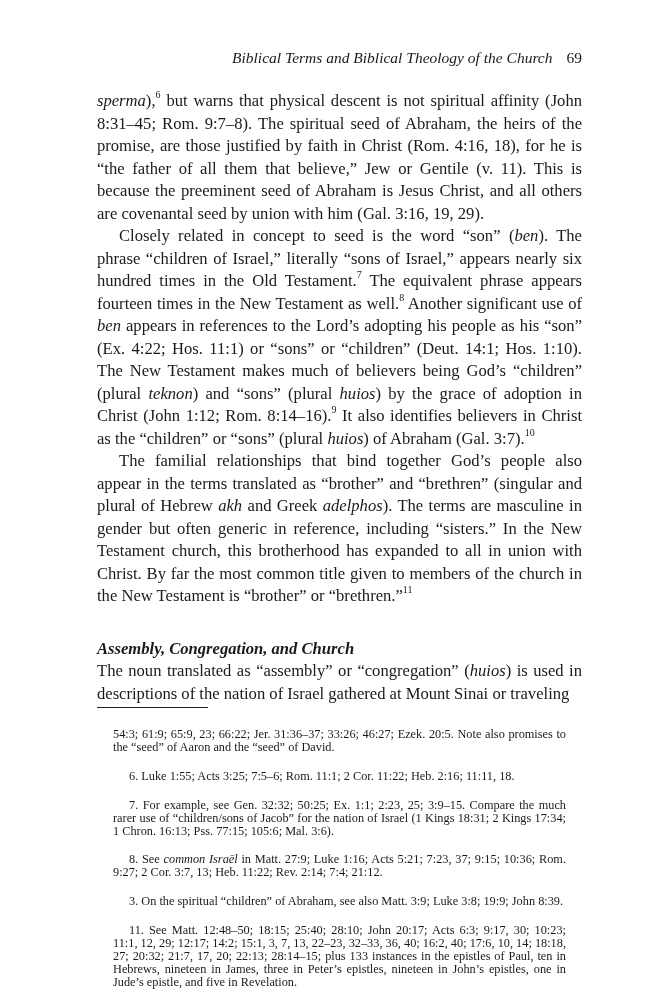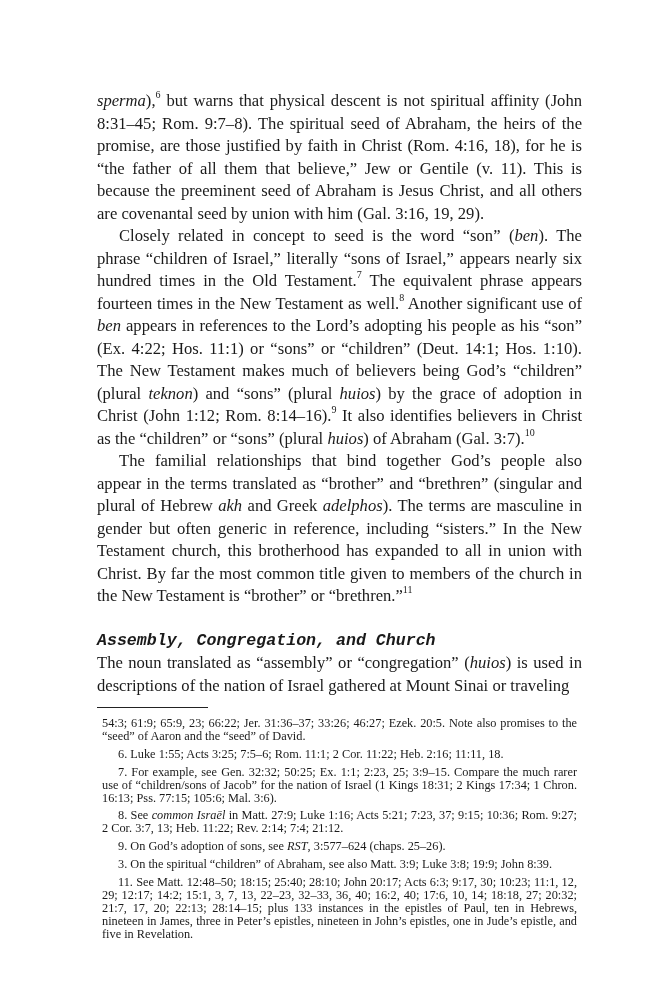--- a/index.html
+++ b/index.html
@@ -50,71 +50,72 @@
     .body-text p.no-indent { text-indent: 0; }
     .body-text i { font-style: italic; }
     sup {
       font-size: 10px;
       line-height: 0;
       position: relative;
       top: -1px;
       vertical-align: super;
     }
     .section-head {
-      margin: 22px 0 0 0;
+      margin: 30px 0 0 0;
       font-style: italic;
       font-weight: bold;
       font-size: 16.6px;
       line-height: 22.5px;
-      font-family: Liberation Mono, monospace;
     }
 
     .footnote-rule {
       position: absolute;
       top: 707px;
       left: 97px;
       width: 111px;
       height: 0;
       border-top: 1px solid #222;
     }
     .footnotes {
       position: absolute;
       top: 712px;
       left: 97px;
       width: 485px;
       font-size: 12.3px;
       line-height: 12.9px;
       text-align: justify;
     }
     .footnotes p {
-      margin: 5px;
+      margin: 16px;
       text-indent: 16px;
     }
     .footnotes p.cont { text-indent: 0; }
     .fn-num { display: inline; }
   </style>
 </head>
 <body>
 
 <div class="page">
 
+  <div class="running-head">
+    <span class="title">Biblical Terms and Biblical Theology of the Church</span><span class="folio">69</span>
+  </div>
 
   <div class="body-text">
     <p class="no-indent"><i>sperma</i>),<sup>6</sup> but warns that physical descent is not spiritual affinity (John 8:31–45; Rom. 9:7–8). The spiritual seed of Abraham, the heirs of the promise, are those justified by faith in Christ (Rom. 4:16, 18), for he is “the father of all them that believe,” Jew or Gentile (v. 11). This is because the preeminent seed of Abraham is Jesus Christ, and all others are covenantal seed by union with him (Gal. 3:16, 19, 29).</p>
     <p>Closely related in concept to seed is the word “son” (<i>ben</i>). The phrase “children of Israel,” literally “sons of Israel,” appears nearly six hundred times in the Old Testament.<sup>7</sup> The equivalent phrase appears fourteen times in the New Testament as well.<sup>8</sup> Another significant use of <i>ben</i> appears in references to the Lord’s adopting his people as his “son” (Ex. 4:22; Hos. 11:1) or “sons” or “children” (Deut. 14:1; Hos. 1:10). The New Testament makes much of believers being God’s “children” (plural <i>teknon</i>) and “sons” (plural <i>huios</i>) by the grace of adoption in Christ (John 1:12; Rom. 8:14–16).<sup>9</sup> It also identifies believers in Christ as the “children” or “sons” (plural <i>huios</i>) of Abraham (Gal. 3:7).<sup>10</sup></p>
     <p>The familial relationships that bind together God’s people also appear in the terms translated as “brother” and “brethren” (singular and plural of Hebrew <i>akh</i> and Greek <i>adelphos</i>). The terms are masculine in gender but often generic in reference, including “sisters.” In the New Testament church, this brotherhood has expanded to all in union with Christ. By far the most common title given to members of the church in the New Testament is “brother” or “brethren.”<sup>11</sup></p>
     <div class="section-head">Assembly, Congregation, and Church</div>
     <p class="no-indent">The noun translated as “assembly” or “congregation” (<i>huios</i>) is used in descriptions of the nation of Israel gathered at Mount Sinai or traveling</p>
   </div>
 
   <div class="footnote-rule"></div>
 
   <div class="footnotes">
     <p class="cont">54:3; 61:9; 65:9, 23; 66:22; Jer. 31:36–37; 33:26; 46:27; Ezek. 20:5. Note also promises to the “seed” of Aaron and the “seed” of David.</p>
     <p><span class="fn-num">6. </span>Luke 1:55; Acts 3:25; 7:5–6; Rom. 11:1; 2 Cor. 11:22; Heb. 2:16; 11:11, 18.</p>
     <p><span class="fn-num">7. </span>For example, see Gen. 32:32; 50:25; Ex. 1:1; 2:23, 25; 3:9–15. Compare the much rarer use of “children/sons of Jacob” for the nation of Israel (1 Kings 18:31; 2 Kings 17:34; 1 Chron. 16:13; Pss. 77:15; 105:6; Mal. 3:6).</p>
     <p><span class="fn-num">8. </span>See <i>common Israēl</i> in Matt. 27:9; Luke 1:16; Acts 5:21; 7:23, 37; 9:15; 10:36; Rom. 9:27; 2 Cor. 3:7, 13; Heb. 11:22; Rev. 2:14; 7:4; 21:12.</p>
-    <p><span class="fn-num">9. </span>On God’s adoption of sons, see <i>RST</i>, 3:577–624 (chaps. 25–26).</p>
     <p><span class="fn-num">3. </span>On the spiritual “children” of Abraham, see also Matt. 3:9; Luke 3:8; 19:9; John 8:39.</p>
     <p><span class="fn-num">11. </span>See Matt. 12:48–50; 18:15; 25:40; 28:10; John 20:17; Acts 6:3; 9:17, 30; 10:23; 11:1, 12, 29; 12:17; 14:2; 15:1, 3, 7, 13, 22–23, 32–33, 36, 40; 16:2, 40; 17:6, 10, 14; 18:18, 27; 20:32; 21:7, 17, 20; 22:13; 28:14–15; plus 133 instances in the epistles of Paul, ten in Hebrews, nineteen in James, three in Peter’s epistles, nineteen in John’s epistles, one in Jude’s epistle, and five in Revelation.</p>
   </div>
 
 </div>
 
 </body></html>

